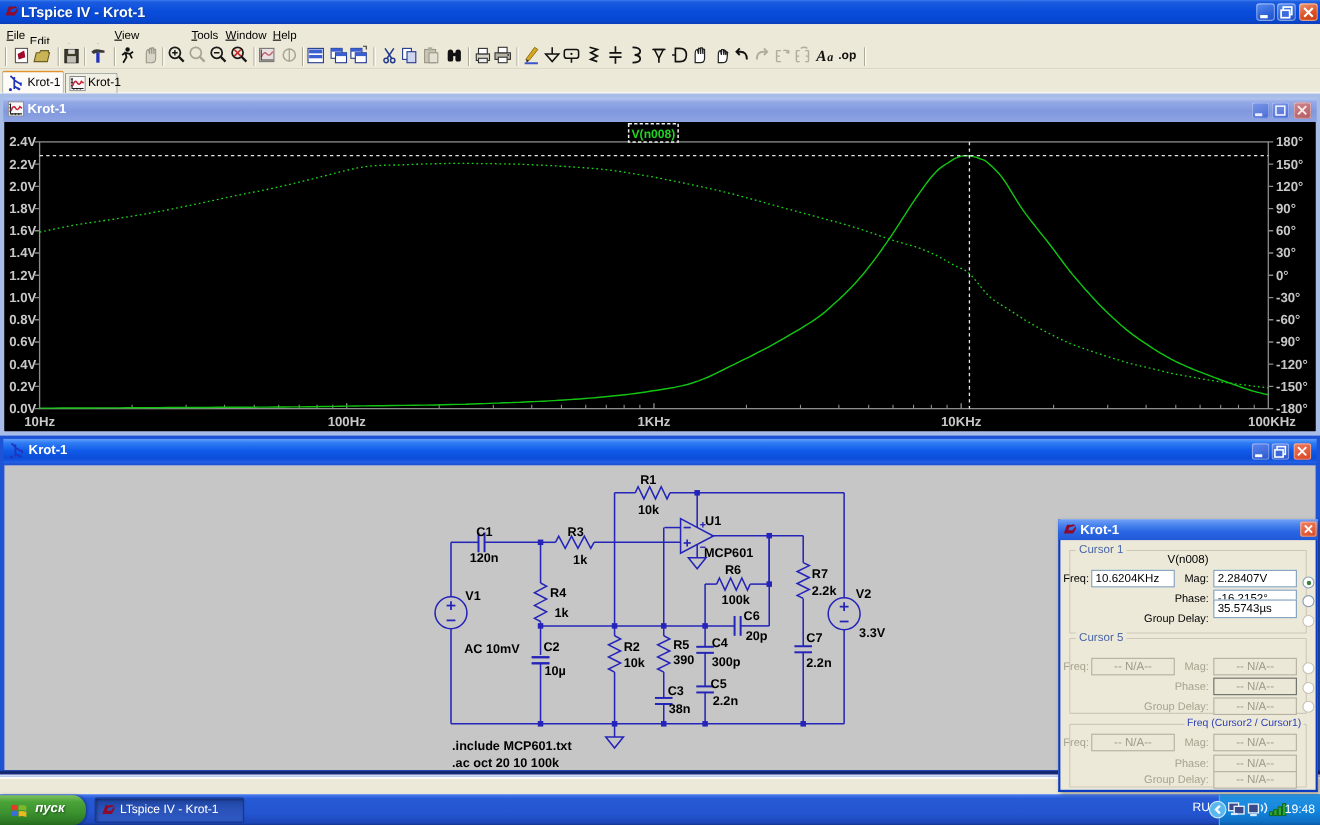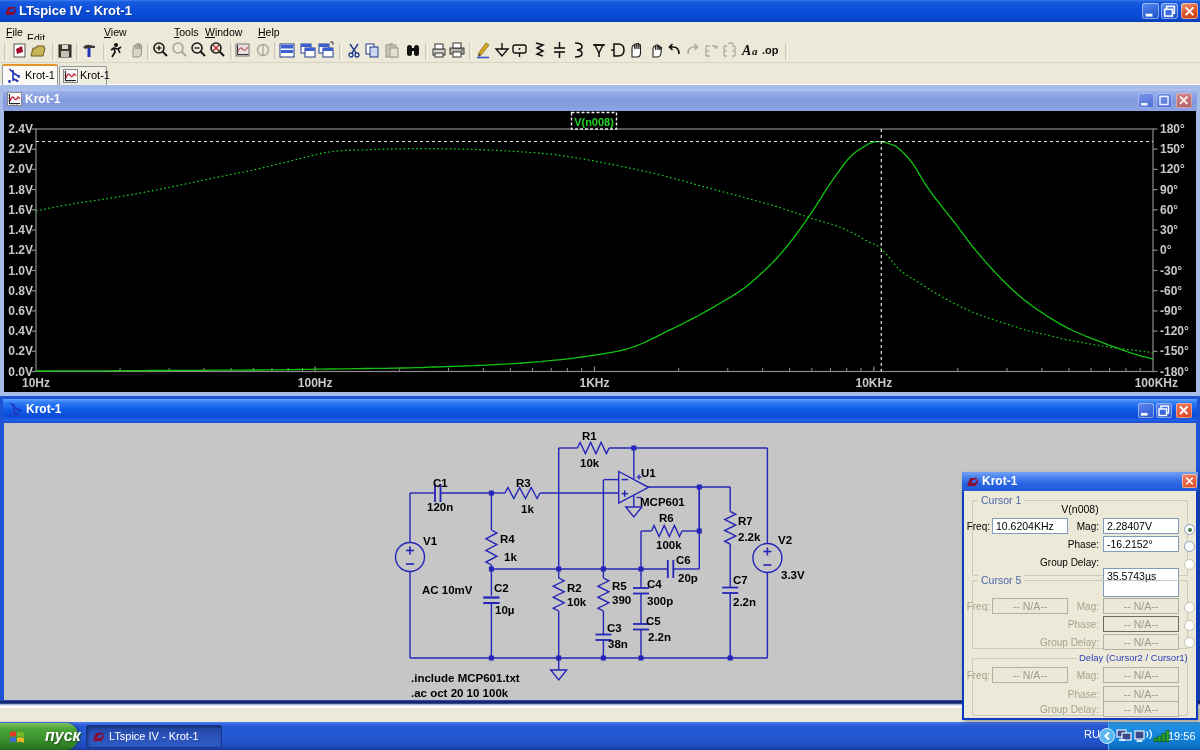--- a/index.html
+++ b/index.html
@@ -56,21 +56,21 @@
     </div>
 </div>
 <div class="abs" id="menubar">
 <div class="abs" style="left:6px;top:4px;white-space:nowrap"><span class="u">F</span>ile</div>
 <div class="abs" style="left:27px;top:10px;white-space:nowrap"><span class="u">E</span>dit</div>
 <div class="abs" style="left:54px;top:16px;white-space:nowrap">H<span class="u">i</span>erarchy</div>
 <div class="abs" style="left:104px;top:4px;white-space:nowrap"><span class="u">V</span>iew</div>
 <div class="abs" style="left:130px;top:20px;white-space:nowrap"><span class="u">S</span>imulate</div>
 <div class="abs" style="left:174px;top:4px;white-space:nowrap"><span class="u">T</span>ools</div>
 <div class="abs" style="left:205px;top:4px;white-space:nowrap"><span class="u">W</span>indow</div>
-<div class="abs" style="left:258px;top:4px;white-space:nowrap"><span class="u">H</span>elp</div>
+<div class="abs" style="left:248px;top:4px;white-space:nowrap"><span class="u">H</span>elp</div>
 </div>
 <div class="abs" id="toolbar"></div>
 <svg width="800" height="23" viewBox="0 40 800 23" style="position:absolute;left:0;top:40px">
     <line x1="5" y1="43" x2="5" y2="60" stroke="#aca899" stroke-width="1"></line>
     <line x1="6" y1="43" x2="6" y2="60" stroke="#fff" stroke-width="1"></line>
     <line x1="53" y1="43" x2="53" y2="60" stroke="#aca899" stroke-width="1"></line>
     <line x1="54" y1="43" x2="54" y2="60" stroke="#fff" stroke-width="1"></line>
     <line x1="77" y1="43" x2="77" y2="60" stroke="#aca899" stroke-width="1"></line>
     <line x1="78" y1="43" x2="78" y2="60" stroke="#fff" stroke-width="1"></line>
     <line x1="104" y1="43" x2="104" y2="60" stroke="#aca899" stroke-width="1"></line>
@@ -571,56 +571,56 @@
 <div class="field" style="left:28px;top:46px;width:76px;height:16px">10.6204KHz</div>
 <div class="dlglab" style="left:105px;top:49px;width:30px">Mag:</div>
 <div class="field" style="left:139px;top:46px;width:76px;height:16px">2.28407V</div>
 <div class="radio" style="left:220px;top:52px">
       <div style="position:absolute;left:2.5px;top:2.5px;width:4px;height:4px;border-radius:50%;background:#3f7d3f"></div>
     </div>
 <div class="dlglab" style="left:95px;top:67px;width:40px">Phase:</div>
 <div class="field" style="left:139px;top:64px;width:76px;height:16px">-16.2152°</div>
 <div class="radio" style="left:220px;top:69px"></div>
 <div class="dlglab" style="left:55px;top:84.5px;width:80px">Group Delay:</div>
-<div class="field" style="left:139px;top:96px;width:76px;height:29px">35.5743µs</div>
+<div class="field" style="left:139px;top:73px;width:76px;height:17px">35.5743µs</div>
 <div class="radio" style="left:220px;top:87px;border-color:#c5c1b0"></div>
 <div class="grpbox" style="left:8px;top:108px;width:216px;height:69px"></div>
 <div class="abs" style="left:14px;top:102px;background:#ece9d8;padding:0 3px;color:#4967a8;font-size:10.5px">Cursor 5</div>
 <div class="dlglabd" style="left:2px;top:129px;width:24px">Freq:</div>
 <div class="fieldd" style="left:28px;top:126px;width:76px;height:16px">-- N/A--</div>
 <div class="dlglabd" style="left:105px;top:129px;width:30px">Mag:</div>
 <div class="fieldd" style="left:139px;top:126px;width:76px;height:16px">-- N/A--</div>
 <div class="radio" style="left:220px;top:130px;border-color:#c5c1b0"></div>
 <div class="dlglabd" style="left:95px;top:146.5px;width:40px">Phase:</div>
 <div class="fieldd" style="left:139px;top:143.5px;width:76px;height:16px;border-color:#6a6a66">-- N/A--</div>
 <div class="radio" style="left:220px;top:147.5px;border-color:#c5c1b0"></div>
 <div class="dlglabd" style="left:55px;top:164.5px;width:80px">Group Delay:</div>
 <div class="fieldd" style="left:139px;top:161.5px;width:76px;height:16px">-- N/A--</div>
 <div class="radio" style="left:220px;top:165px;border-color:#c5c1b0"></div>
 <div class="grpbox" style="left:8px;top:186px;width:216px;height:58px"></div>
-<div class="abs" style="left:113px;top:180px;background:#ece9d8;padding:0 2px;color:#2a3eb8;font-size:9.5px;white-space:nowrap">Delay (Cursor2 / Cursor1)</div>
+<div class="abs" style="left:113px;top:180px;background:#ece9d8;padding:0 2px;color:#2a3eb8;font-size:9.5px;white-space:nowrap">Freq (Cursor2 / Cursor1)</div>
 <div class="dlglabd" style="left:2px;top:198px;width:24px">Freq:</div>
 <div class="fieldd" style="left:28px;top:195px;width:76px;height:16px">-- N/A--</div>
 <div class="dlglabd" style="left:105px;top:198px;width:30px">Mag:</div>
 <div class="fieldd" style="left:139px;top:195px;width:76px;height:16px">-- N/A--</div>
 <div class="dlglabd" style="left:95px;top:216.5px;width:40px">Phase:</div>
 <div class="fieldd" style="left:139px;top:213.5px;width:76px;height:16px">-- N/A--</div>
 <div class="dlglabd" style="left:55px;top:232px;width:80px">Group Delay:</div>
 <div class="fieldd" style="left:139px;top:229px;width:76px;height:16px">-- N/A--</div>
 </div>
 <div class="abs" id="statusbar"></div>
 <div class="abs" id="taskbar"></div>
 <div id="startbtn">
     <svg style="position:absolute;left:9px;top:6px" width="16" height="16" viewBox="0 0 16 16">
       <path d="M1,3.5 Q4,2 7,3 L7,7.5 Q4,6.5 1,8 Z" fill="#e33b25"></path>
       <path d="M8,3.2 Q11,2.2 15,3.7 L15,8.2 Q11,6.7 8,7.7 Z" fill="#7db72d"></path>
       <path d="M1,9 Q4,7.5 7,8.5 L7,13 Q4,12 1,13.5 Z" fill="#3b6cd8"></path>
       <path d="M8,8.7 Q11,7.7 15,9.2 L15,13.7 Q11,12.2 8,13.2 Z" fill="#ecb822"></path>
     </svg>
-    <div style="position:absolute;left:45px;top:4px;color:#fff;font-weight:bold;font-style:italic;font-size:16px;text-shadow:1px 1px 2px #1e5216">пуск</div>
+    <div style="position:absolute;left:32px;top:4px;color:#fff;font-weight:bold;font-style:italic;font-size:12px;text-shadow:1px 1px 2px #1e5216">пуск</div>
   </div>
 <div id="taskbtn">
     <div style="position:absolute;left:5px;top:4px"><svg width="13" height="13" viewBox="0 0 13 13">
         <path d="M1,10 L4,2 L7,2 L5.2,7 L9,7 L12,3 L12,6 L9.5,10 Z" fill="#8b0c2e"></path>
         <path d="M4.5,3 L10,1.5 L11.5,3 L6,4.5 Z" fill="#8b0c2e"></path>
       </svg></div>
     <div style="position:absolute;left:22px;top:4px;color:#fff;font-size:11px">LTspice IV - Krot-1</div>
   </div>
 <div class="abs" style="left:1084px;top:728px;color:#fff;font-size:11px">RU</div>
 <div class="abs" id="tray">
@@ -628,14 +628,14 @@
       <circle cx="8" cy="9" r="7.5" fill="#5ab8ee" stroke="#cfeafc" stroke-width="1"></circle>
       <path d="M10,5.5 L6.5,9 L10,12.5" stroke="#fff" stroke-width="2.2" fill="none"></path>
       <rect x="18" y="3" width="9" height="7" fill="#3a4a88" stroke="#e8f2fc" stroke-width="1.2"></rect>
       <rect x="23" y="6" width="9" height="7" fill="#3a4a88" stroke="#e8f2fc" stroke-width="1.2"></rect>
       <rect x="20" y="12" width="6" height="2" fill="#d8e8f8"></rect>
       <rect x="36" y="4" width="9" height="8" fill="#3a4a88" stroke="#e8f2fc" stroke-width="1.2"></rect>
       <rect x="37.5" y="13" width="6" height="2" fill="#d8e8f8"></rect>
       <path d="M47.5,4.5 q2.5,3 0,6 M50.5,3 q4,4.5 0,9" stroke="#e8f2fc" stroke-width="1.3" fill="none"></path>
       <path d="M55,14.5 h3 v-3.5 h-3 Z M59,14.5 h3 v-5.5 h-3 Z M63,14.5 h3 v-8 h-3 Z M67,14.5 h3 v-11 h-3 Z" fill="#2ea82e" stroke="#0c5c0c" stroke-width="0.8"></path>
     </svg>
-    <div style="position:absolute;left:59px;top:8px;color:#fff;font-size:11px">19:56</div>
+    <div style="position:absolute;left:59px;top:8px;color:#fff;font-size:11px">19:48</div>
   </div>
 <div class="abs" style="left:0;top:700px;width:1200px;height:6px;background:linear-gradient(180deg,#2a55cc 0%,#12205e 30%,#1a2d80 55%,#cdd8f2 80%,#e6ecfa 100%);z-index:5"></div>
 </body></html>

